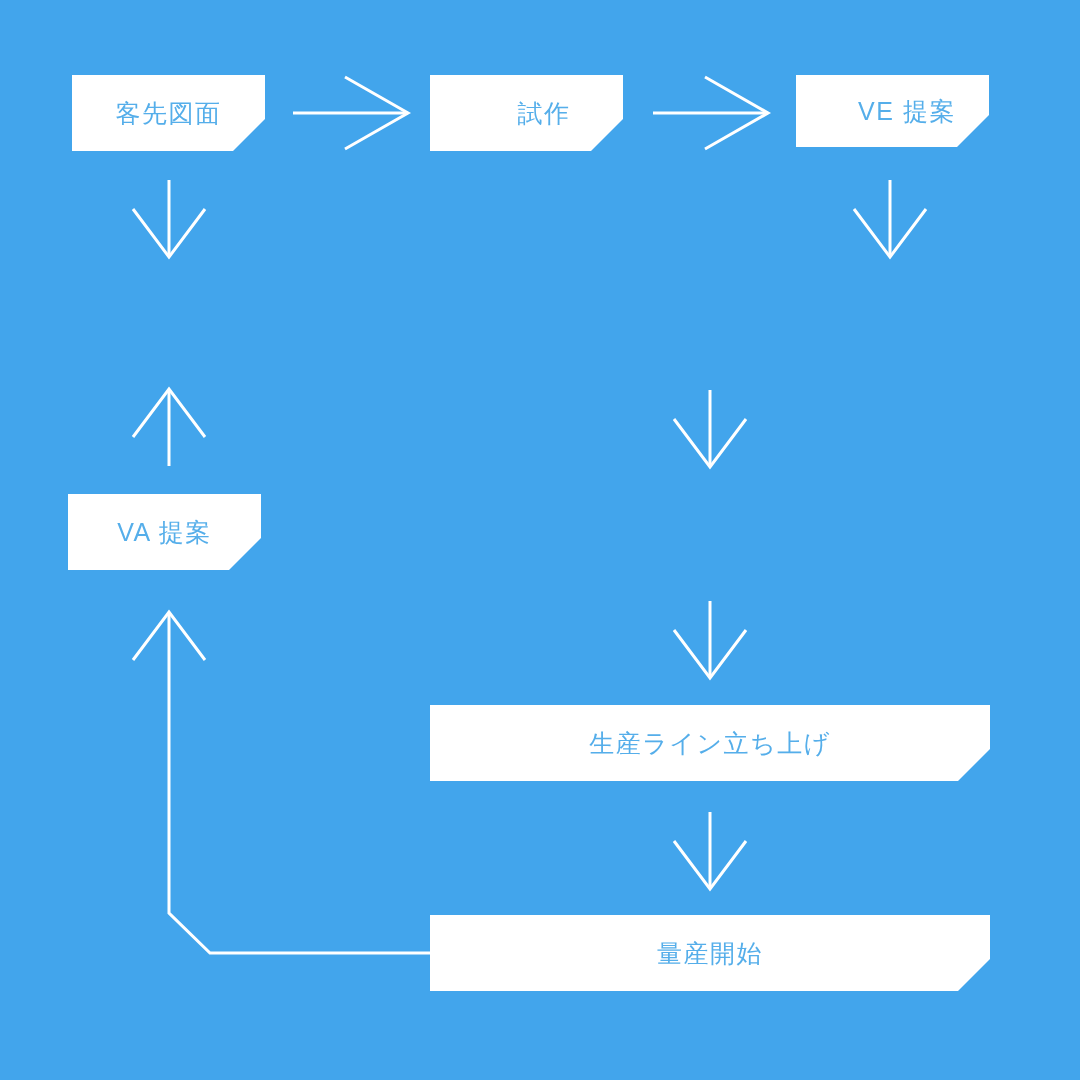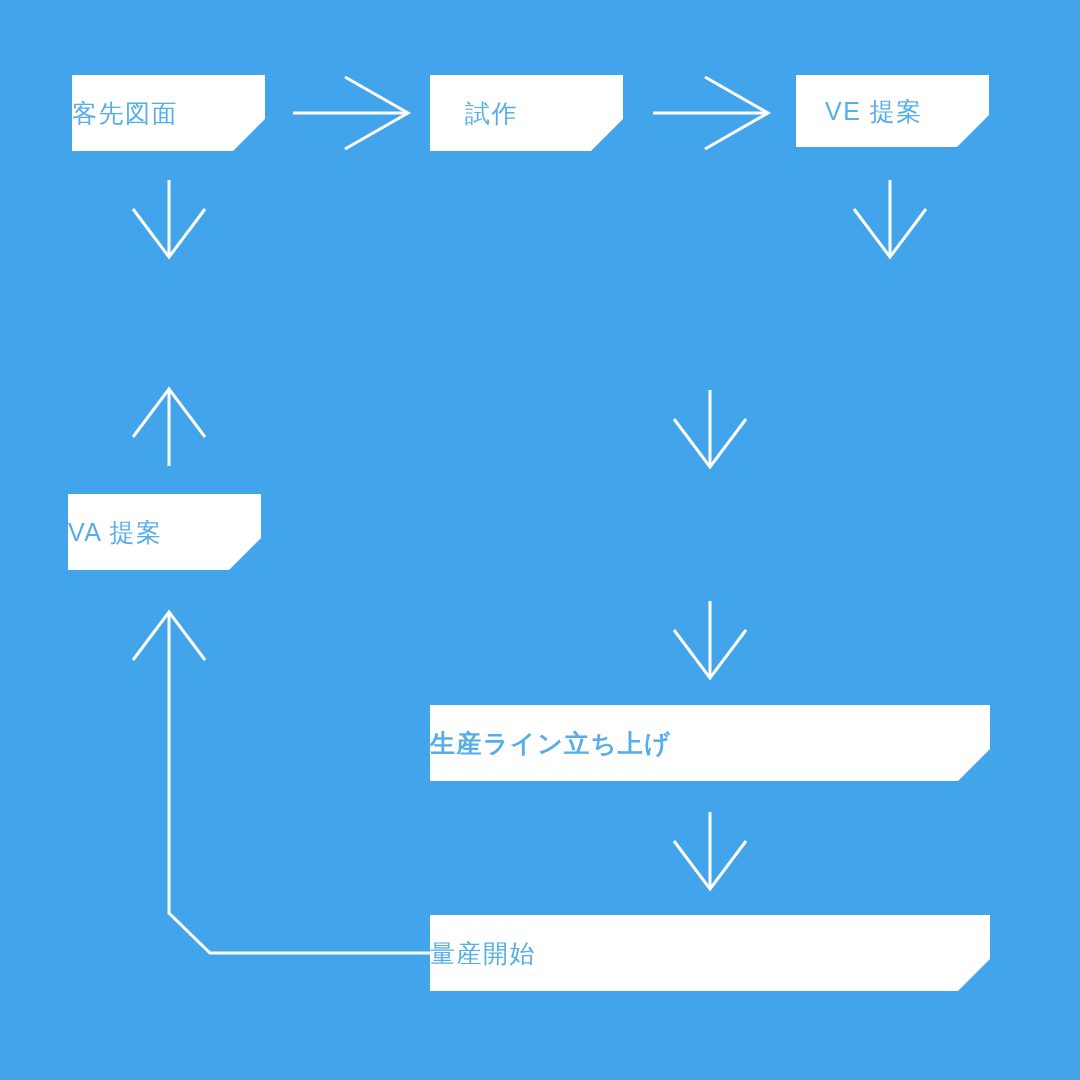--- a/index.html
+++ b/index.html
@@ -19,42 +19,42 @@
     width: 1080px;
     height: 1080px;
   }
 
   
   .node {
     position: absolute;
     background: #ffffff;
     display: flex;
     align-items: center;
-    justify-content: flex-start;
+    justify-content: center;
     box-sizing: border-box;
     
     clip-path: polygon(0 0, 100% 0, 100% calc(100% - 32px), calc(100% - 32px) 100%, 0 100%);
   }
   .node-label {
     color: #55aeea;
     font-size: 25px;
     letter-spacing: 0.06em;
     line-height: 1;
     white-space: nowrap;
     user-select: none;
   }
 
   
   #node-kyakusen-zumen { left: 72px;  top: 75px;  width: 193px; height: 76px; }
   #node-shisaku        { left: 430px; top: 75px;  width: 193px; height: 76px; padding-left: 35px; }
   #node-ve-teian       { left: 796px; top: 75px;  width: 193px; height: 72px; padding-left: 29px; }
   #node-kotei-sekkei   { left: 72px;  top: 283px; width: 918px; height: 75px; }
   #node-va-teian       { left: 68px;  top: 494px; width: 193px; height: 76px; }
   #node-kanagata       { left: 430px; top: 494px; width: 560px; height: 76px; }
-  #node-seisan-line    { left: 430px; top: 705px; width: 560px; height: 76px; font-weight: bold; }
+  #node-seisan-line    { left: 430px; top: 705px; width: 560px; height: 76px; }
   #node-ryosan-kaishi  { left: 430px; top: 915px; width: 560px; height: 76px; font-family: Liberation Serif, serif; }
 
   
   #connectors {
     position: absolute;
     left: 0;
     top: 0;
     width: 1080px;
     height: 1080px;
     pointer-events: none;

